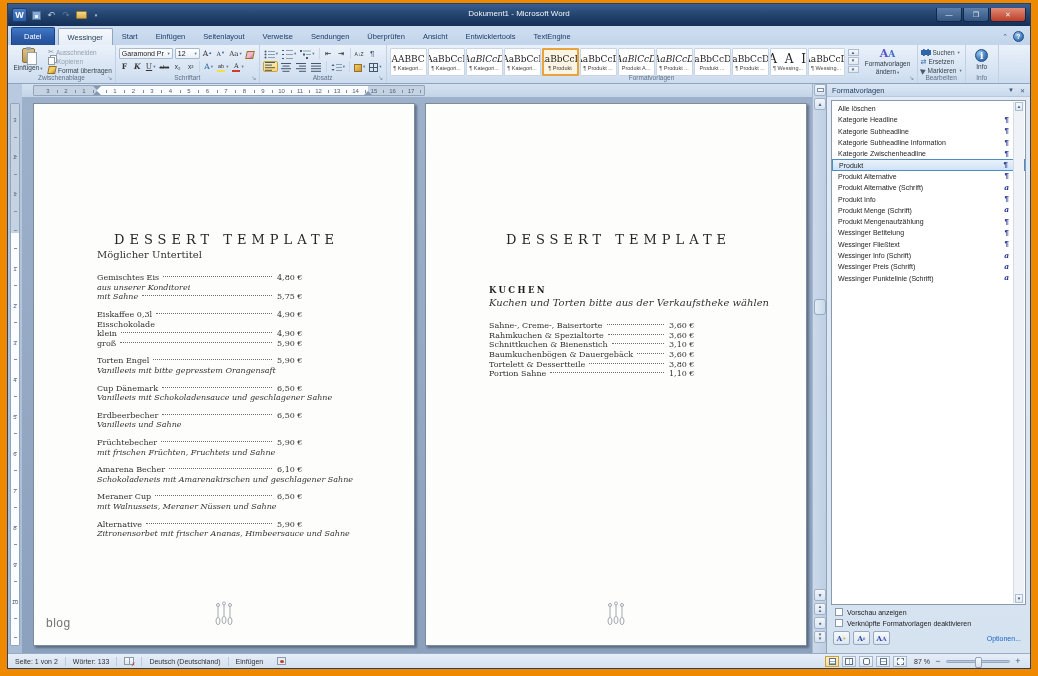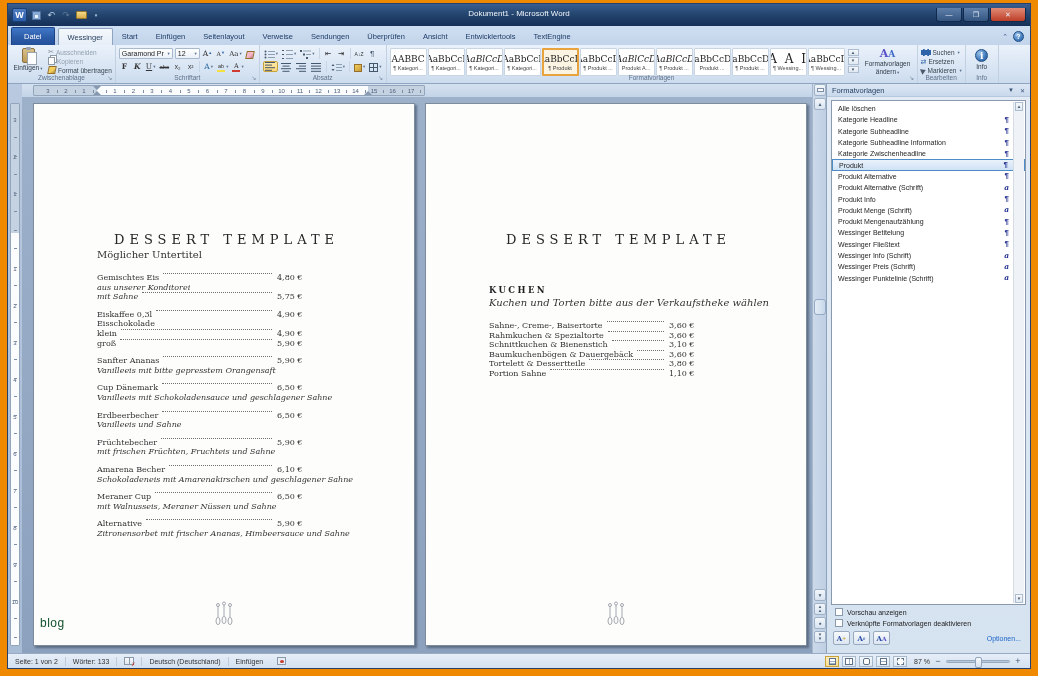--- a/index.html
+++ b/index.html
@@ -98,26 +98,26 @@
 .canvas{position:absolute;left:0;right:0;top:13px;bottom:0}
 .page{position:absolute;top:6px;width:382px;height:543px;background:#FDFDFC;border:1px solid #7E8B9D;box-shadow:2px 2px 2px rgba(44,56,78,.5)}
 #page0{left:11px}
 #page1{left:403px}
 .p-title{margin:128px 0 0 80px;font-family:"DejaVu Serif",serif;font-size:13px;letter-spacing:5px;color:#262626;white-space:nowrap}
 .p-cat{margin:38px 0 0 63px;font-family:"DejaVu Serif",serif;font-weight:bold;font-size:8.5px;letter-spacing:2.4px;color:#1F1F1F;white-space:nowrap}
 .p-sub{margin:2px 0 0 63px;font-family:"DejaVu Serif",serif;font-size:10px;color:#333}
 .p-sub.it{font-style:italic}
 .p-items{margin:13px 0 0 63px;width:224px}
 .m-group{margin-bottom:8px}
-.m-line{display:flex;align-items:flex-start;height:9.6px;font-family:"DejaVu Serif",serif;font-size:8px;color:#333;white-space:nowrap}
+.m-line{display:flex;align-items:center;height:9.6px;font-family:"DejaVu Serif",serif;font-size:8px;color:#333;white-space:nowrap}
 .m-line .nm.info{font-style:italic}
 .dots{flex:1 1 auto;border-bottom:1px dotted #6E6E6E;margin:0 5px 2px 4px;min-width:8px}
 .prc{flex:0 0 44px}
 .ornament{position:absolute;left:50%;top:497px;transform:translateX(-50%)}
-.watermark{position:absolute;left:6px;top:512px;font-size:12px;color:#14532d;letter-spacing:.5px}
+.watermark{position:absolute;left:12px;top:512px;font-size:12px;color:#737373;letter-spacing:.5px}
 
 .vscroll{width:14px;background:linear-gradient(90deg,#CBD9EA,#BFCFE3);position:relative;border-left:1px solid #A7B8CC}
 .vs-btn{position:absolute;left:1px;width:12px;height:12px;background:linear-gradient(#F2F6FA,#D8E3F0);border:1px solid #9FB1C6;border-radius:2px;display:flex;align-items:center;justify-content:center;font-size:5px;color:#4F637C}
 .vs-thumb{position:absolute;left:1px;width:12px;top:215px;height:16px;background:linear-gradient(90deg,#E3ECF5,#C8D8EA);border:1px solid #93A9C5;border-radius:3px}
 .vs-dbl{line-height:4px;display:flex;flex-direction:column;align-items:center;font-size:4.5px}
 
 .panel{width:204px;background:linear-gradient(#E3ECF6,#D5E2F0);border-left:1px solid #8FA3BB;display:flex;flex-direction:column}
 .p-head{height:13px;display:flex;align-items:center;padding:0 5px;font-size:7.5px;color:#1F3B5E;background:linear-gradient(#DCE7F4,#C9D9EC);border-bottom:1px solid #B6C7DB}
 .ph-btn{margin-left:6px;font-size:6px;color:#3C5578}
 .ph-title{flex:0 0 auto}
@@ -645,21 +645,21 @@
                   <span class="prc">4,90 €</span>
                 </div>
                 <div class="m-line">
                   <span class="nm">groß</span>
                   <span class="dots"></span>
                   <span class="prc">5,90 €</span>
                 </div>
               </div>
               <div class="m-group">
                 <div class="m-line">
-                  <span class="nm">Sanfter Ananas</span>
+                  <span class="nm">Torten Engel</span>
                   <span class="dots"></span>
                   <span class="prc">5,90 €</span>
                 </div>
                 <div class="m-line">
                   <span class="nm info">Vanilleeis mit bitte gepresstem Orangensaft</span>
                 </div>
               </div>
               <div class="m-group">
                 <div class="m-line">
                   <span class="nm">Cup Dänemark</span>

